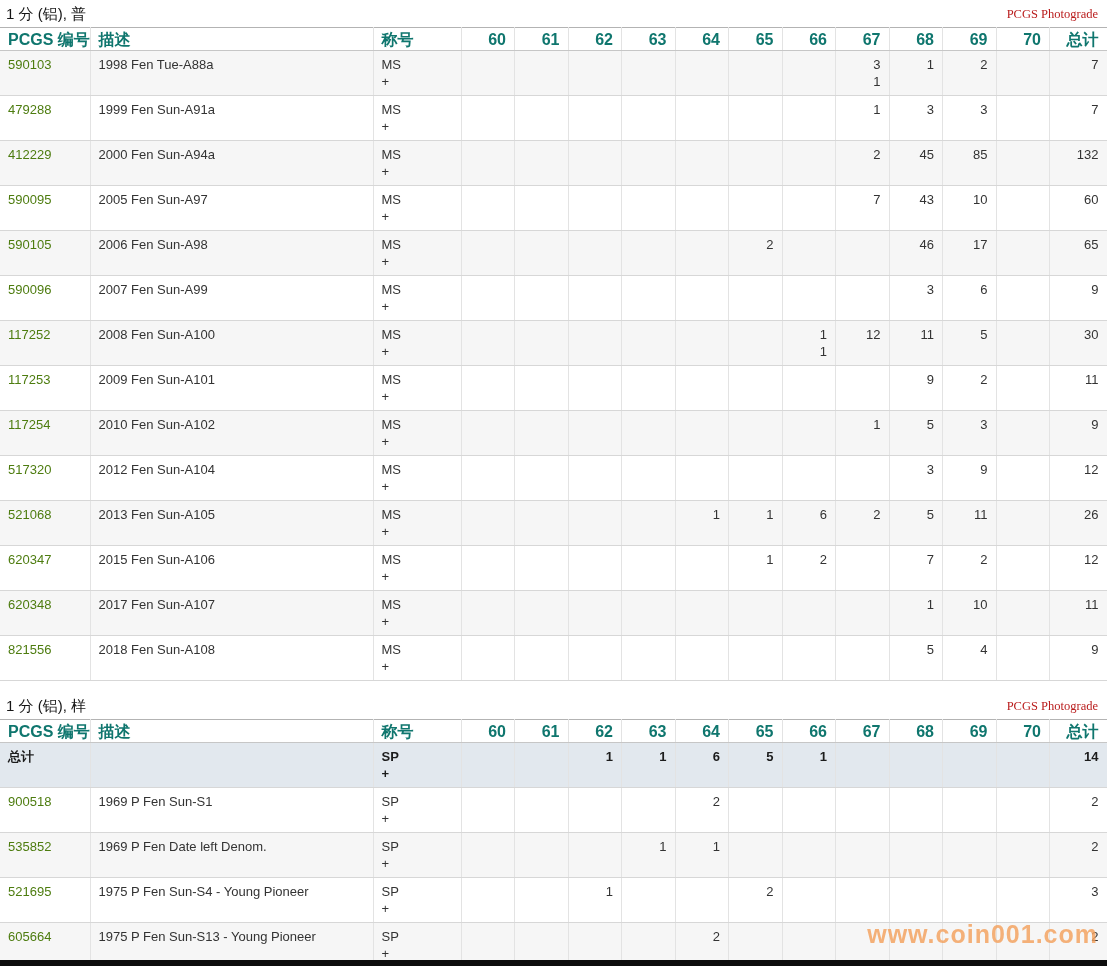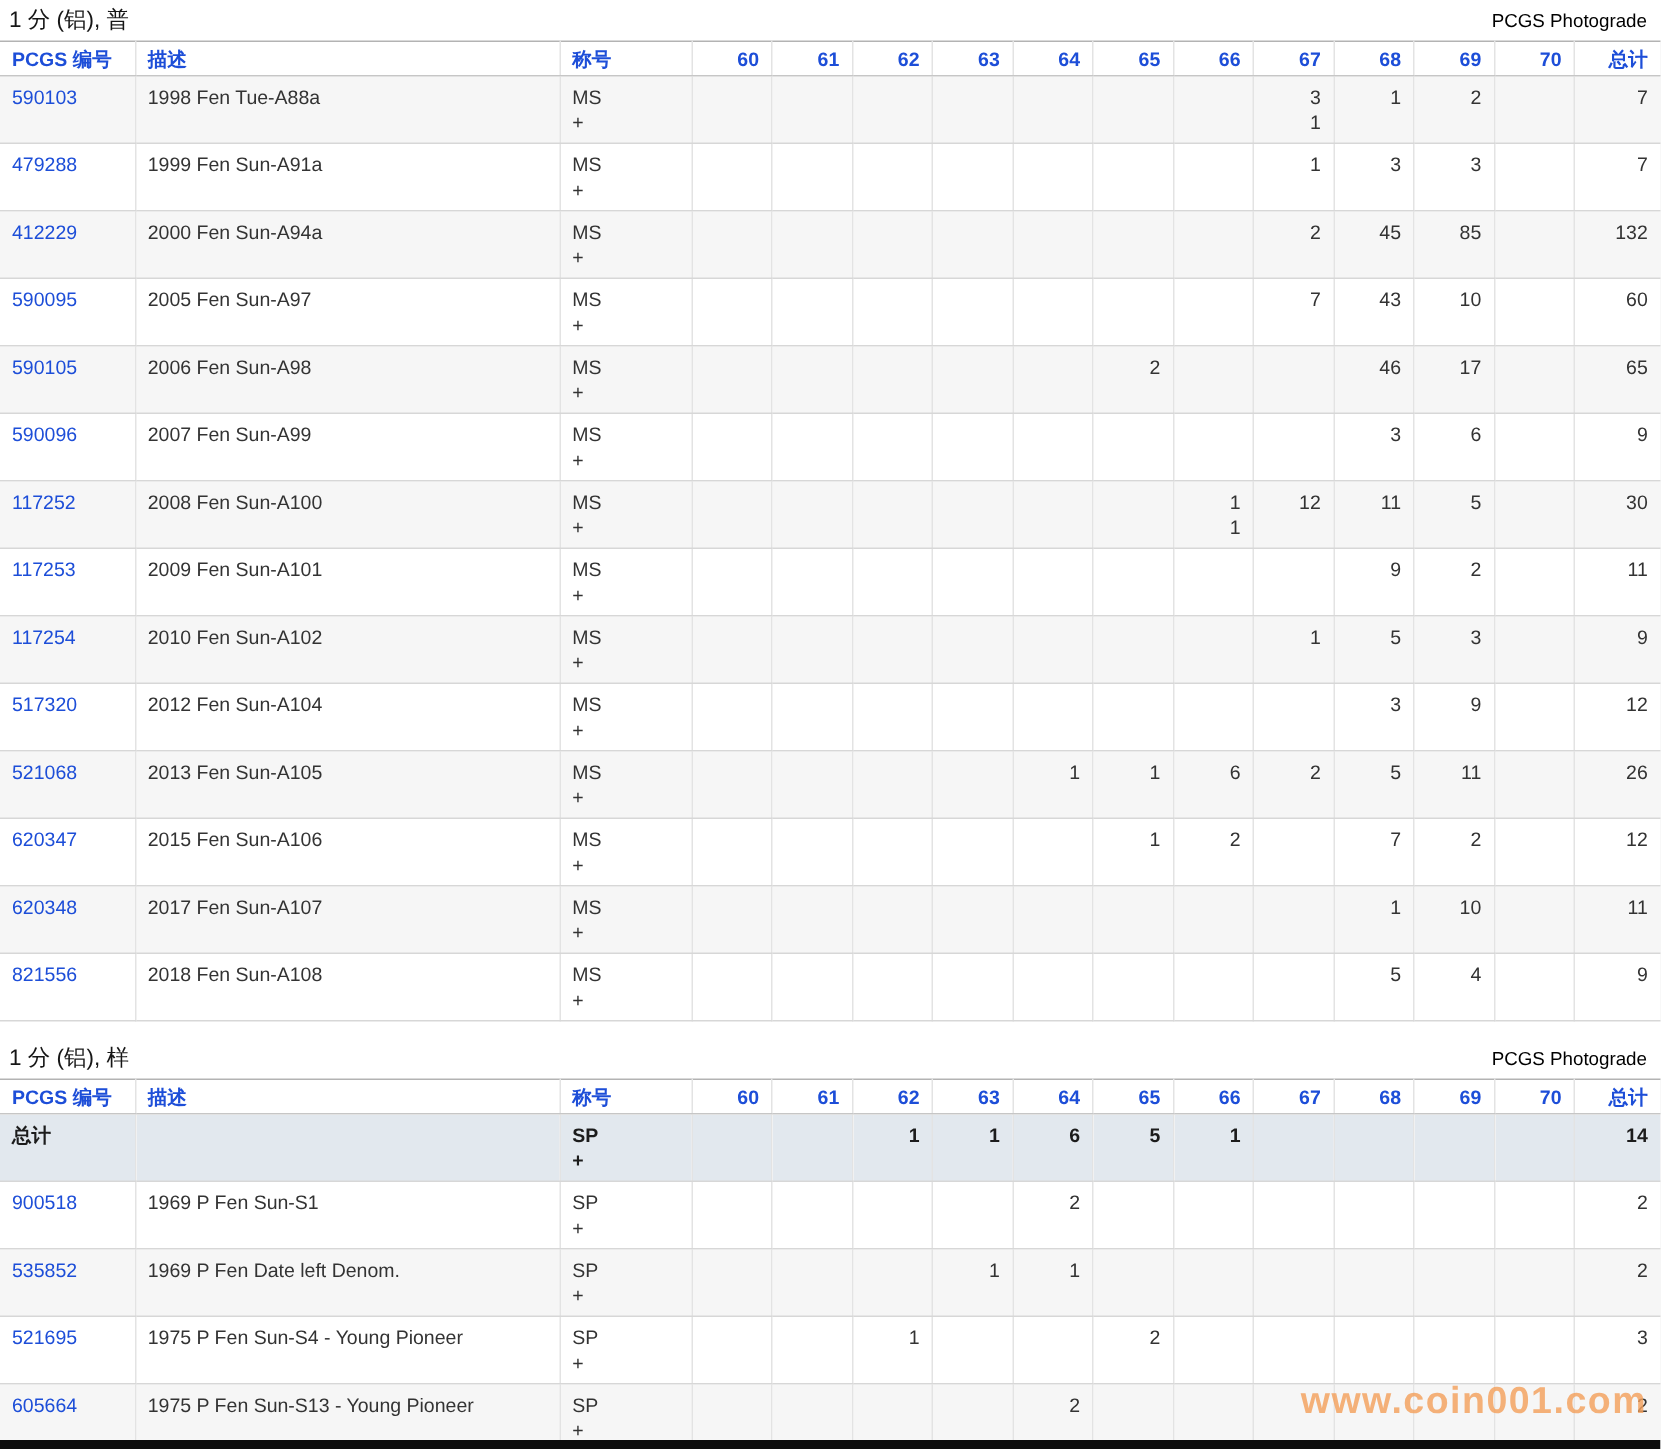--- a/index.html
+++ b/index.html
@@ -12,47 +12,47 @@
   }
   .block-head{
     display:flex; justify-content:space-between; align-items:flex-end;
     padding:5px 9px 5px 6px;
   }
   .block-head.second{ padding-top:16px;gap:24px; }
   .block-title{
     margin:0; font-size:15px; font-weight:normal; color:#161616; line-height:17px;
   }
   .photograde{
-    font-size:12.5px; color:#000000; text-decoration:none; line-height:15px; cursor:pointer;
+    font-size:12.5px; color:#b91c1c; text-decoration:none; line-height:15px; cursor:pointer;font-family:Liberation Serif, serif;
   }
   table{
     border-collapse:collapse; table-layout:fixed; width:1107px;
   }
   thead th{
-    height:23px; font-size:13px; font-weight:bold; color:#1d4ed8;
+    height:23px; font-size:16px; font-weight:bold; color:#0f766e;
     text-align:right; padding:3px 8px;
     border-top:1px solid #b3b3b3; border-bottom:1px solid #c6c6c6;
     border-right:1px solid #e3e3e3;
     background:#ffffff; line-height:15px;
     white-space:nowrap; overflow:hidden;
   }
   thead th.left{ text-align:left; }
   tbody td{
     height:45px; vertical-align:top;
     font-size:13px; line-height:17px; color:#333;
     padding:5px 8px 0 8px;
     border-bottom:1px solid #d7d7d7;
     border-right:1px solid #e3e3e3;
     background:#ffffff;
     white-space:nowrap; overflow:hidden;
   }
   tbody td.num{ text-align:right; }
   tbody tr:nth-child(odd) td{ background:#f6f6f6; }
   tbody tr.totals-row td{ background:#e2e8ee; font-weight:bold; color:#1c1c1c; }
-  .pcgs-link{ color:#1d4ed8; cursor:pointer; }
+  .pcgs-link{ color:#4d7c0f; cursor:pointer; }
   .totals-label{ color:#1c1c1c; font-weight:bold; }
   .line{ min-height:17px; }
   .watermark{
     position:absolute; top:920px; right:9px; z-index:6;
     font-size:25px; font-weight:bold; letter-spacing:1px;
     color:rgba(243,160,92,0.82);
     pointer-events:none;
     margin-left:12px;
   }
   .bottom-bar{

